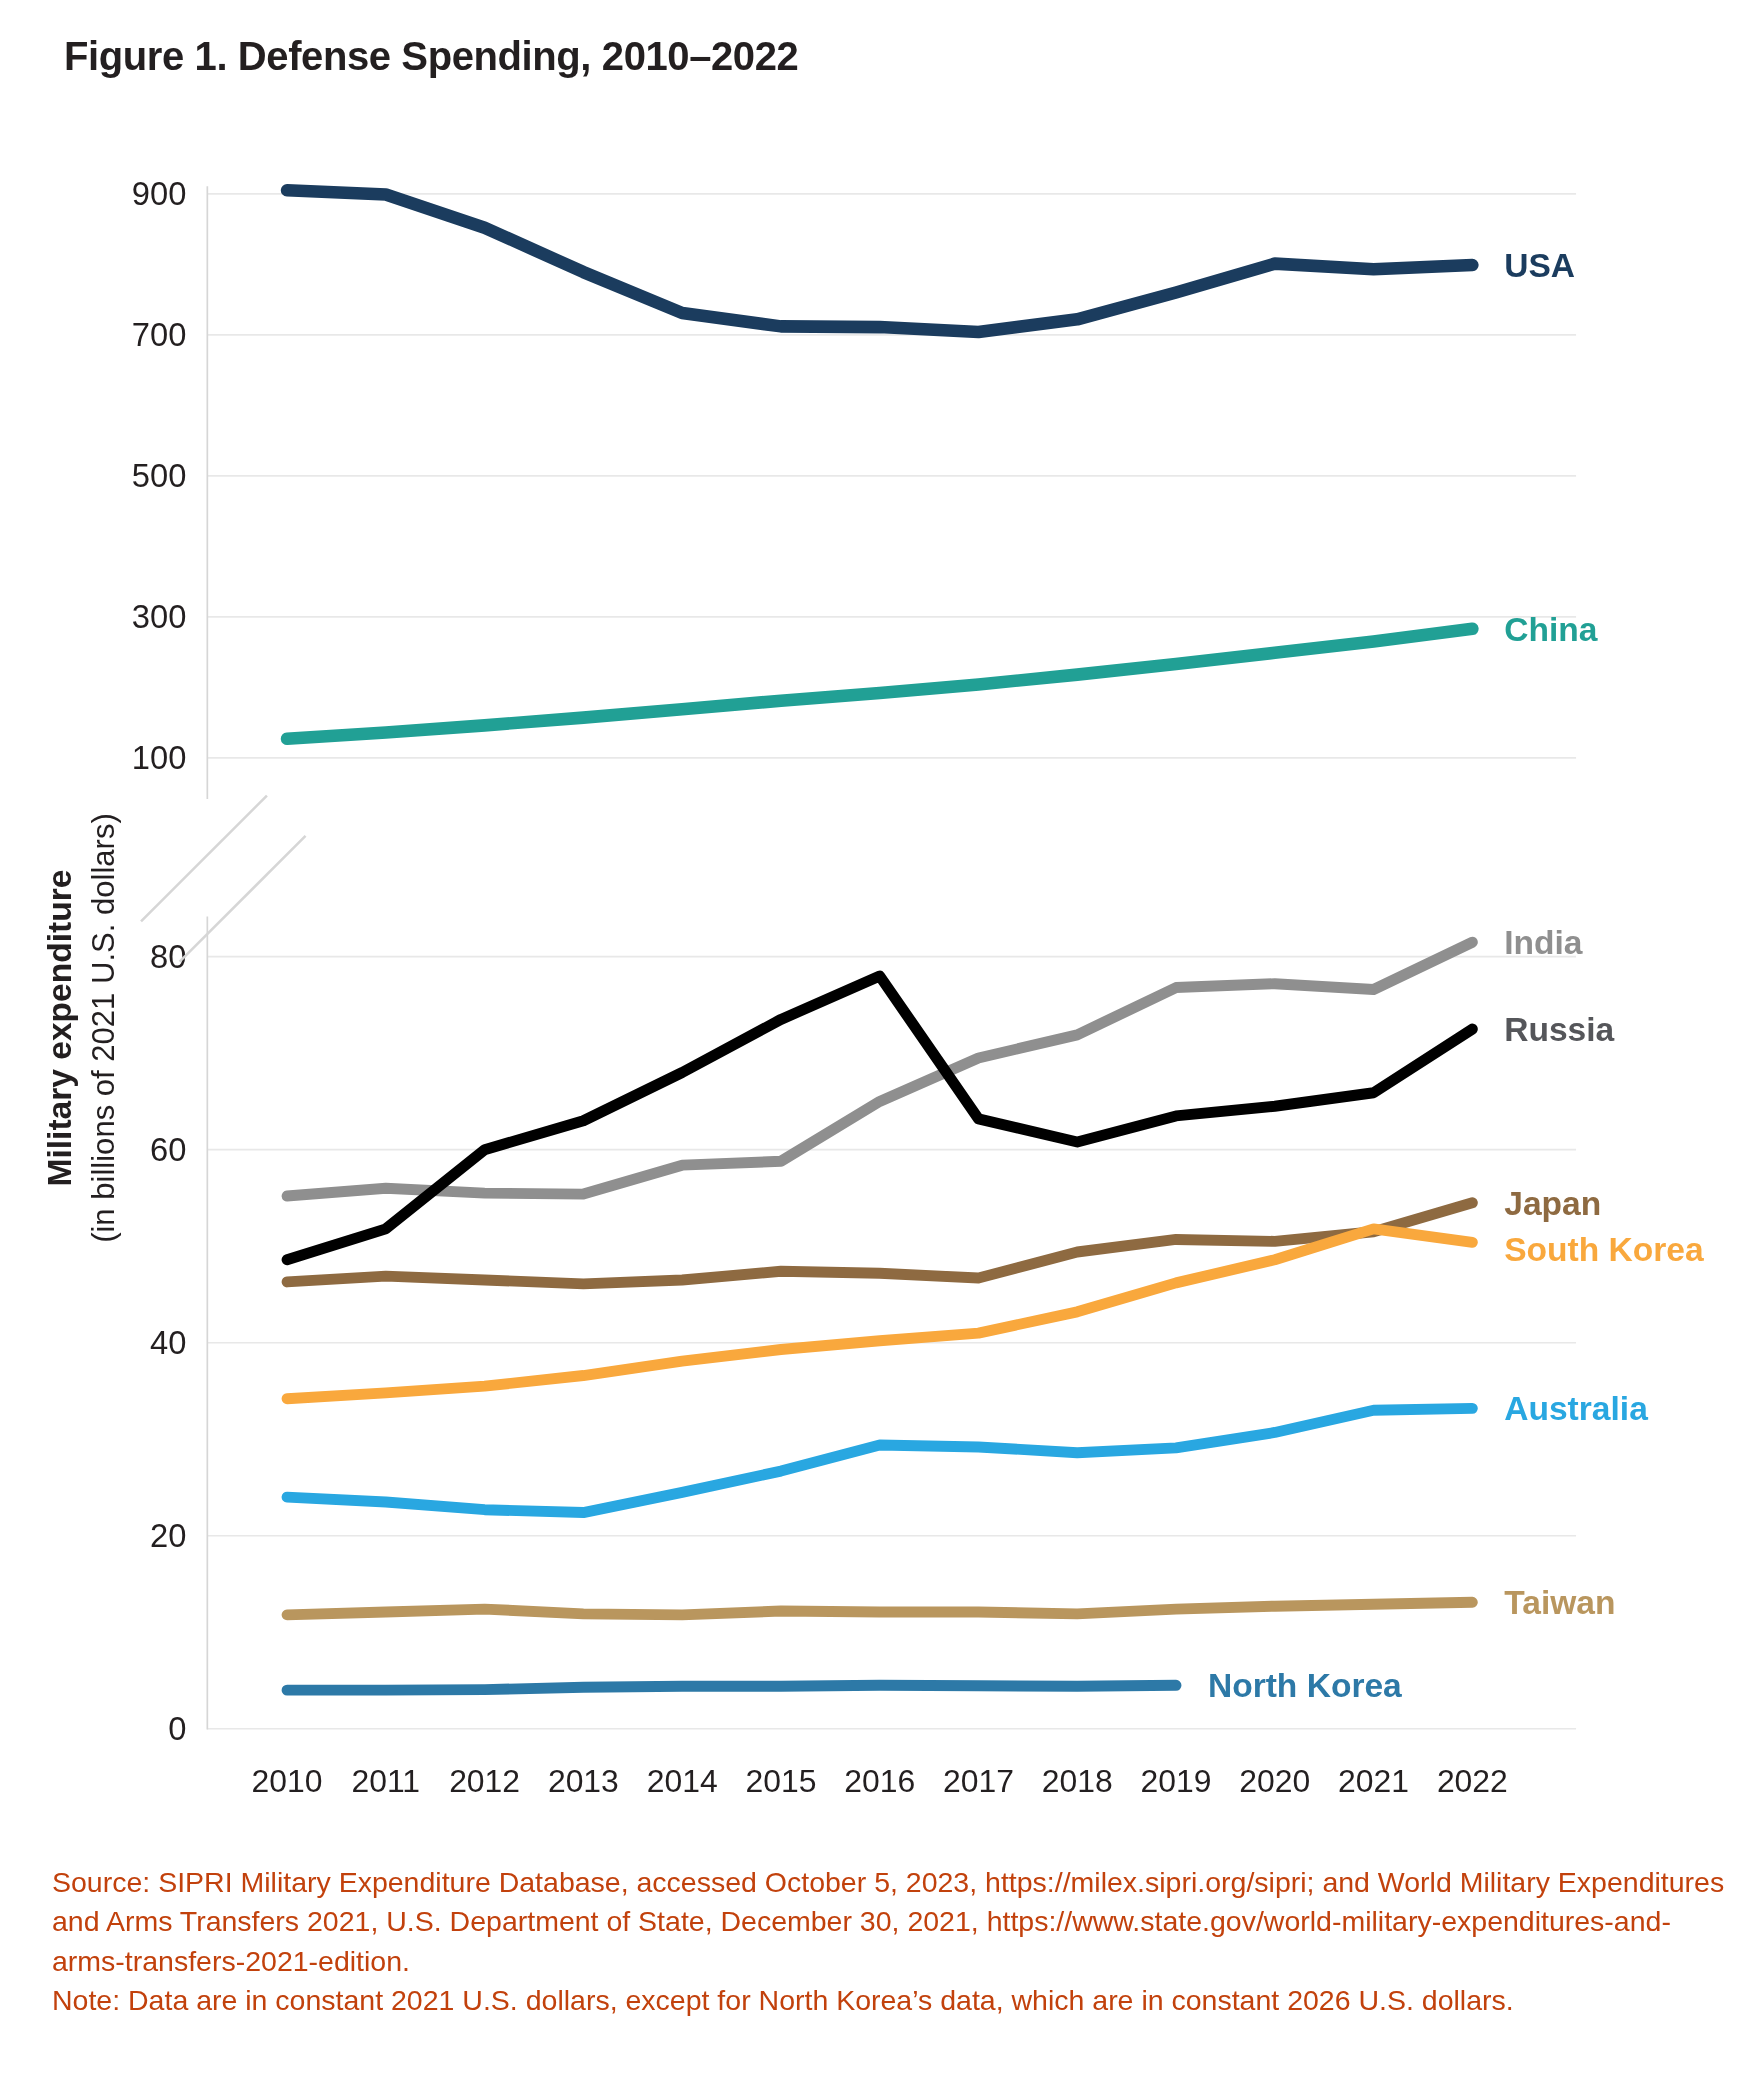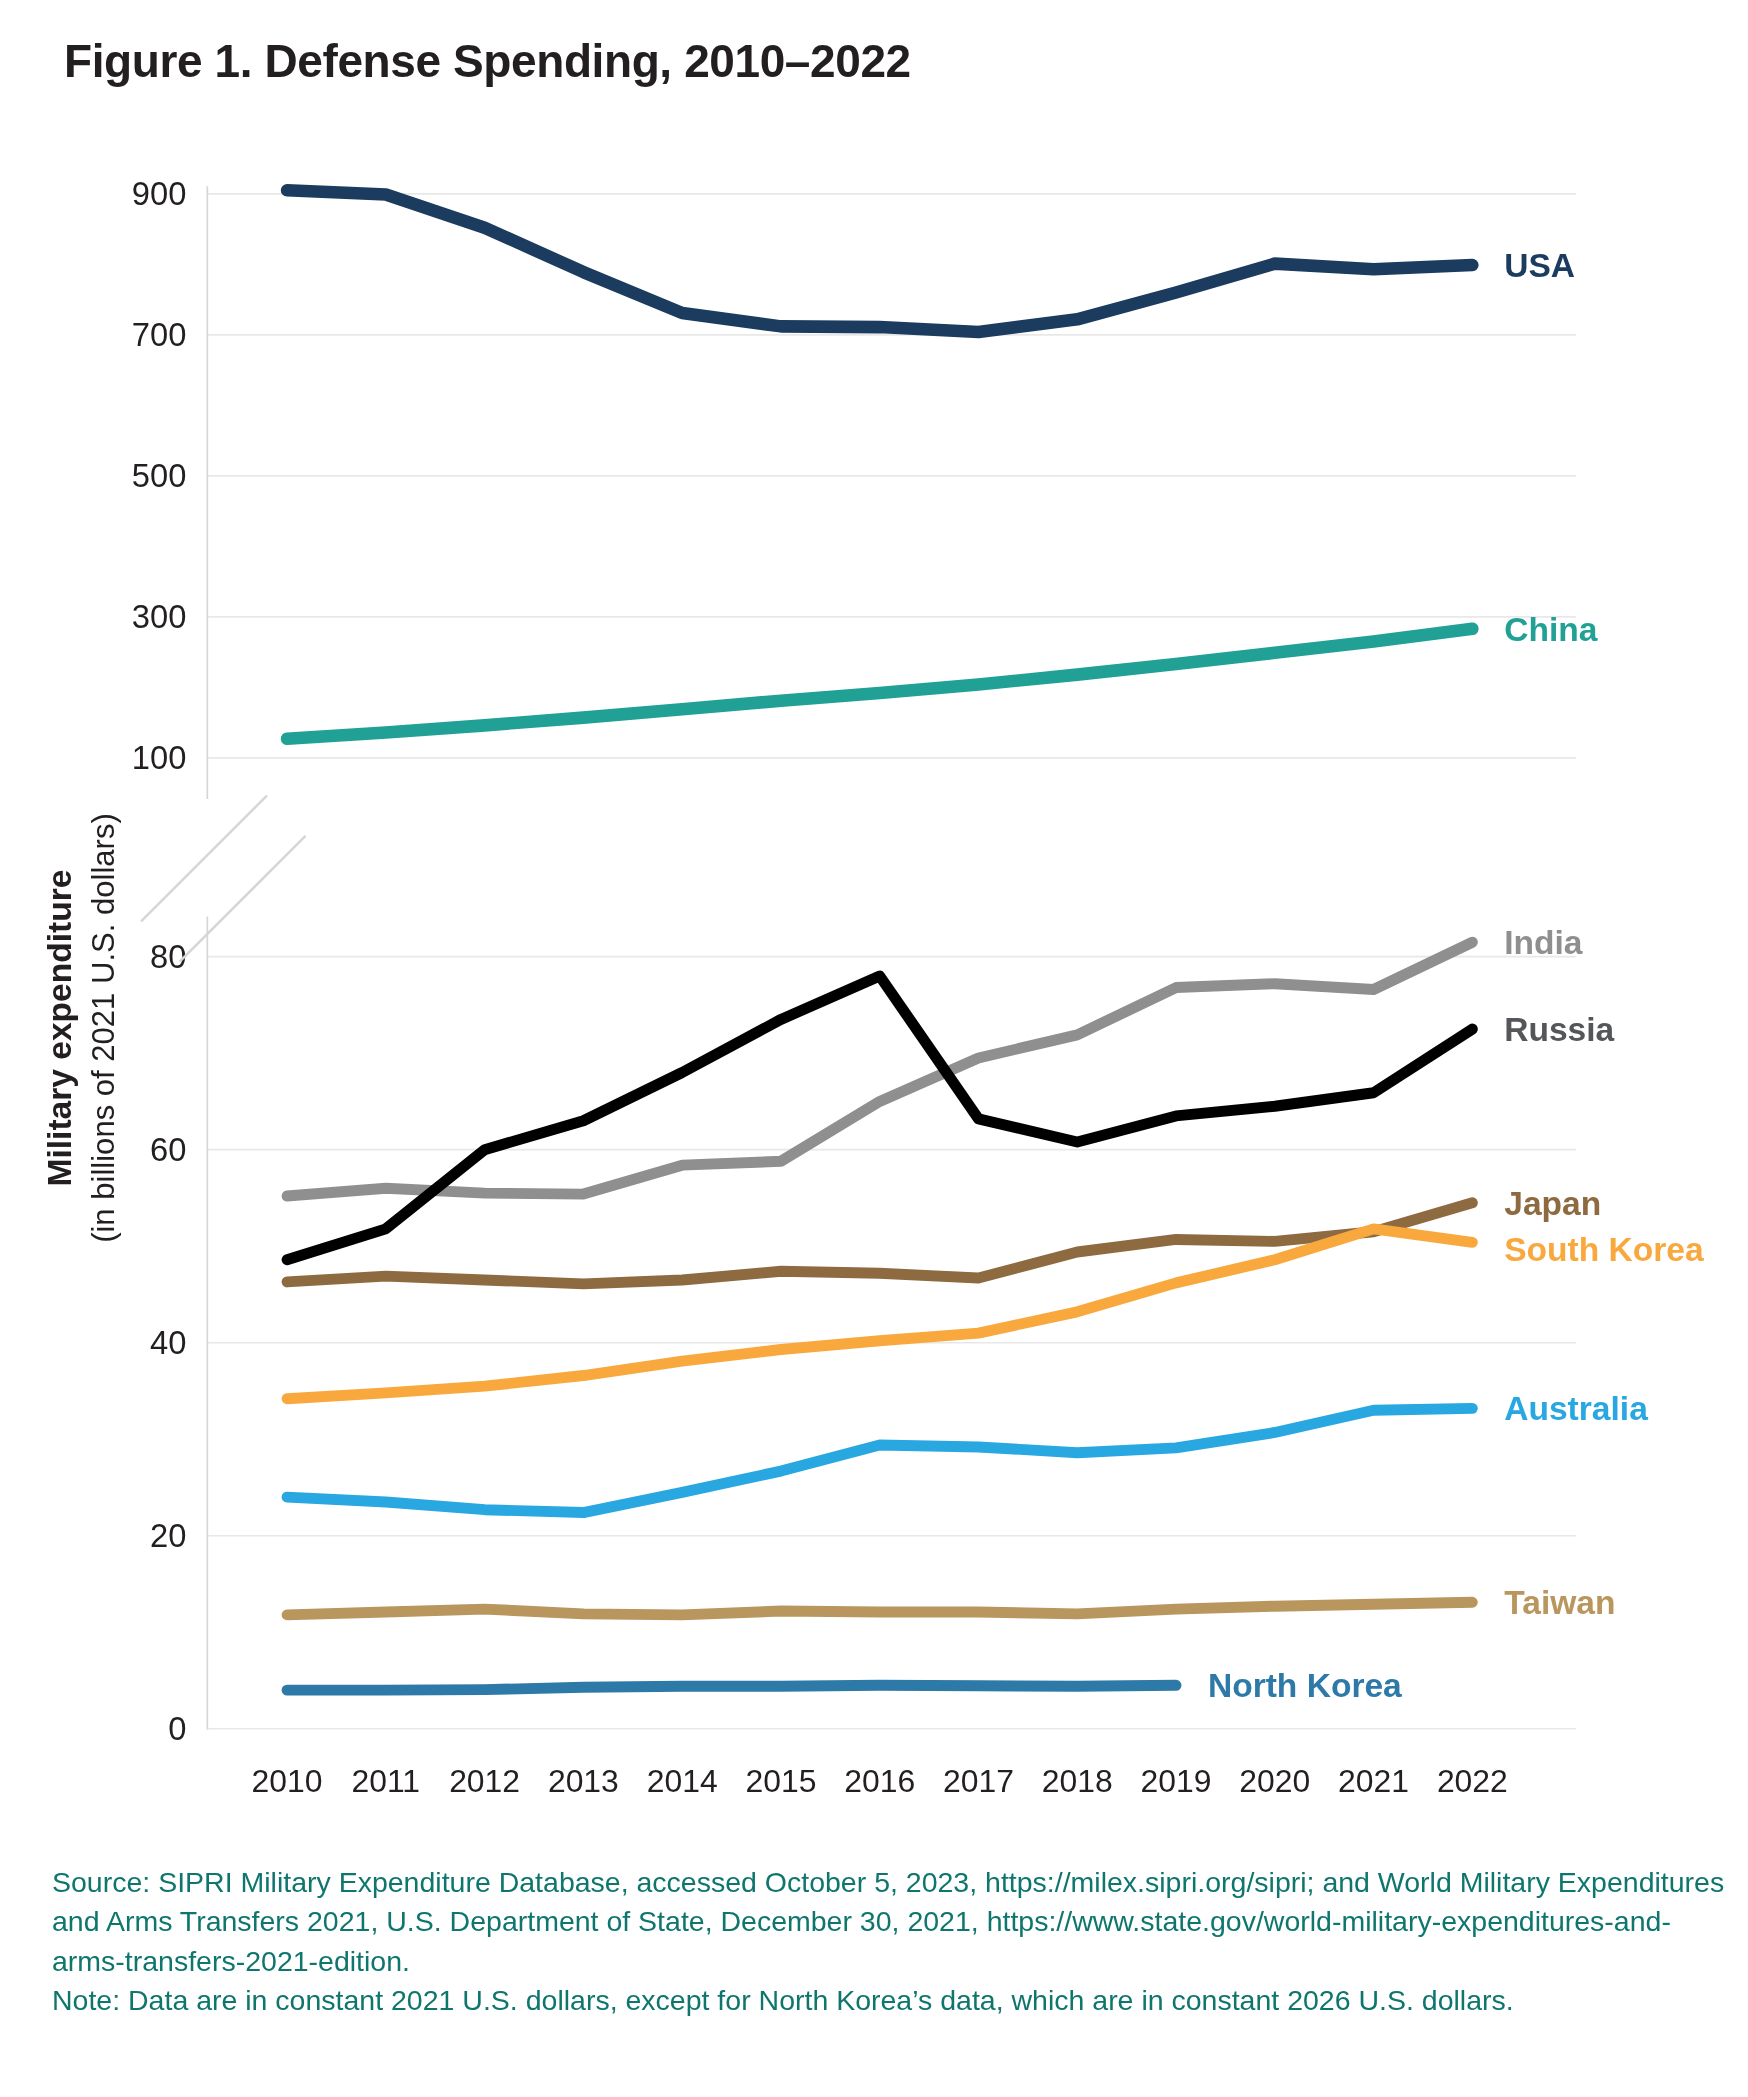--- a/index.html
+++ b/index.html
@@ -1,22 +1,22 @@
 <!DOCTYPE html>
 <html style="font-size:13.4px"><head>
 <meta charset="utf-8">
 <style>
   html,body{margin:0;padding:0;background:#ffffff;}
   #figure{position:relative;width:1749px;height:2098px;background:#ffffff;overflow:hidden;
           font-family:"Liberation Sans","DejaVu Sans",sans-serif;color:#231f20;}
   #chart-svg{position:absolute;left:0;top:0;}
-  .fig-title{position:absolute;left:64px;top:34px;font-size:46px;font-weight:bold;
+  .fig-title{position:absolute;left:64px;top:34px;font-size:40px;font-weight:bold;
              letter-spacing:-0.4px;color:#231f20;white-space:nowrap;}
   .footer{position:absolute;left:52px;top:1863px;width:1682px;font-size:28.5px;
-          line-height:1.38;color:#0f766e;}
+          line-height:1.38;color:#c2410c;}
   .footer p{margin:0;}
 </style>
 </head>
 <body>
 
 <div id="figure">
   <div class="fig-title">Figure 1. Defense Spending, 2010–2022</div>
   <svg id="chart-svg" width="1749" height="2098" viewBox="0 0 2084 2500" xmlns="http://www.w3.org/2000/svg">
       <line x1="247" y1="231" x2="1878" y2="231" stroke="#e8e8e8" stroke-width="2"></line>
       <text x="222" y="244" text-anchor="end" font-size="39" fill="#231f20">900</text>

